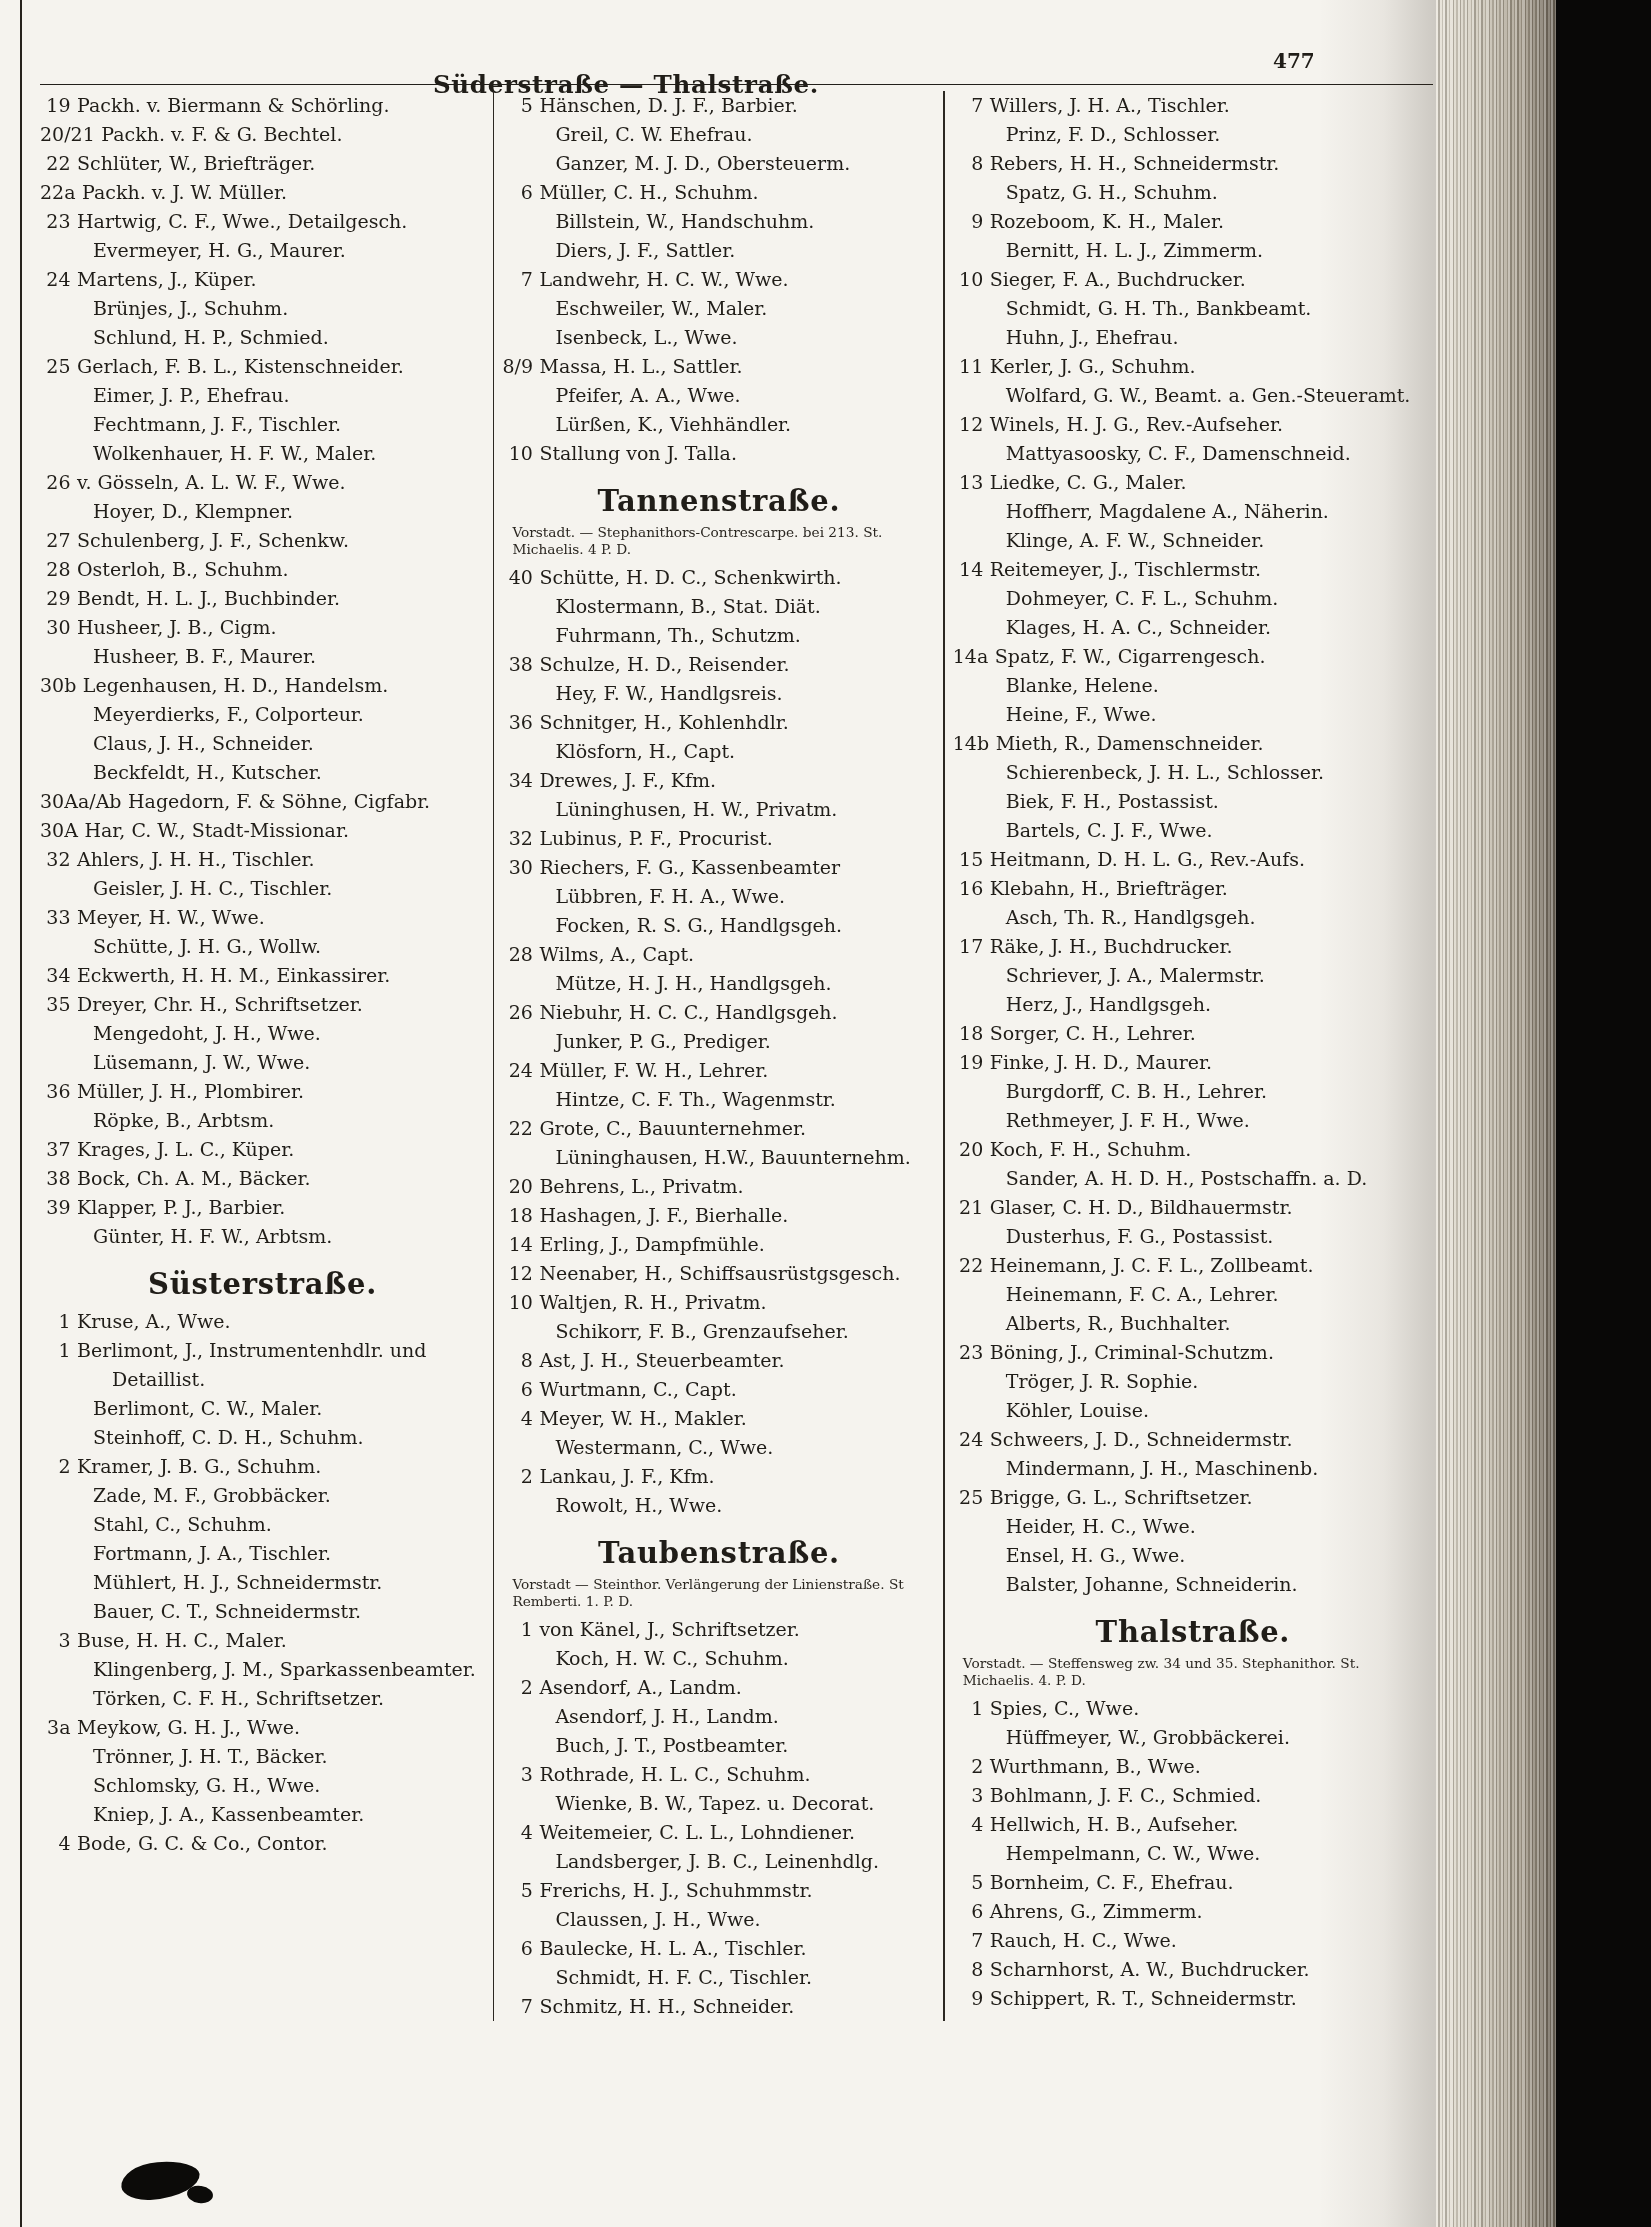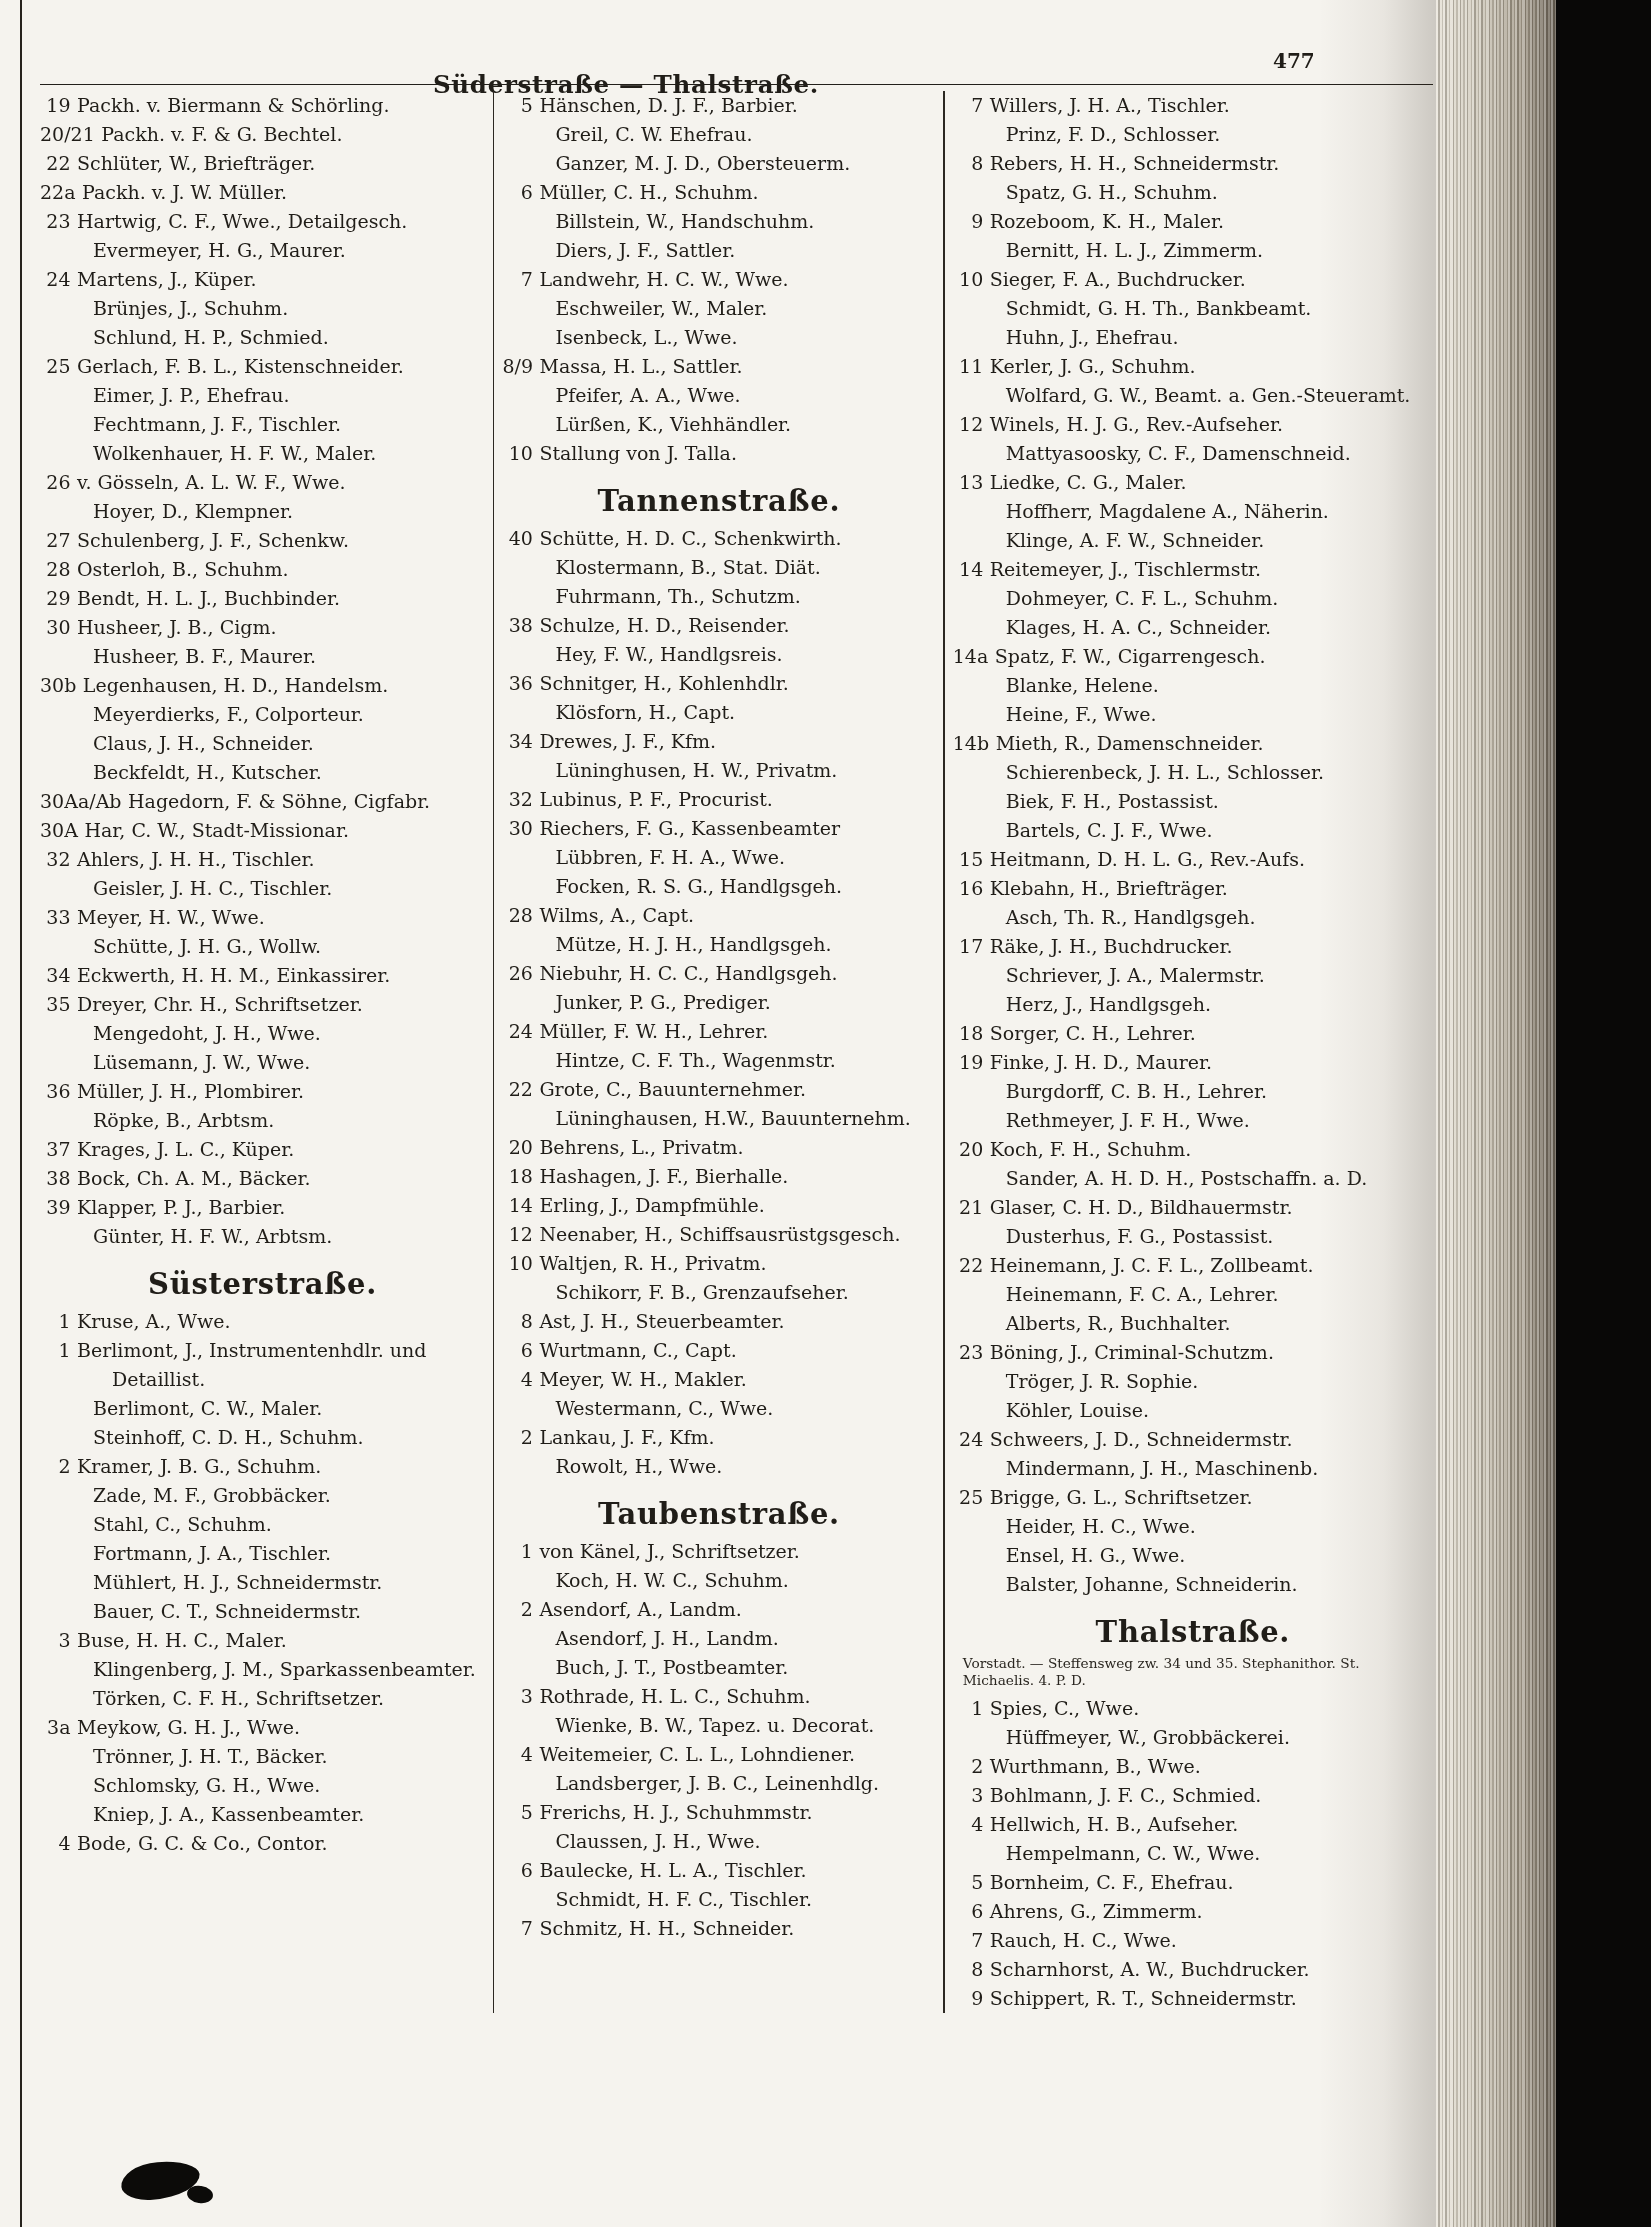--- a/index.html
+++ b/index.html
@@ -341,20 +341,21 @@
         </div>
         <div class="e c">
           <span class="n"></span>
           <span class="x">Lürßen, K., Viehhändler.</span>
         </div>
         <div class="e">
           <span class="n">10</span>
           <span class="x">Stallung von J. Talla.</span>
         </div>
         <div class="h">Tannenstraße.</div>
+        <div class="note">Vorstadt. — Stephanithors-Contrescarpe. bei 213. St. Michaelis. 4 P. D.</div>
         <div class="e">
           <span class="n">40</span>
           <span class="x">Schütte, H. D. C., Schenkwirth.</span>
         </div>
         <div class="e c">
           <span class="n"></span>
           <span class="x">Klostermann, B., Stat. Diät.</span>
         </div>
         <div class="e c">
           <span class="n"></span>
@@ -474,20 +475,21 @@
         </div>
         <div class="e">
           <span class="n">2</span>
           <span class="x">Lankau, J. F., Kfm.</span>
         </div>
         <div class="e c">
           <span class="n"></span>
           <span class="x">Rowolt, H., Wwe.</span>
         </div>
         <div class="h">Taubenstraße.</div>
+        <div class="note">Vorstadt — Steinthor. Verlängerung der Linienstraße. St Remberti. 1. P. D.</div>
         <div class="e">
           <span class="n">1</span>
           <span class="x">von Känel, J., Schriftsetzer.</span>
         </div>
         <div class="e c">
           <span class="n"></span>
           <span class="x">Koch, H. W. C., Schuhm.</span>
         </div>
         <div class="e">
           <span class="n">2</span>

